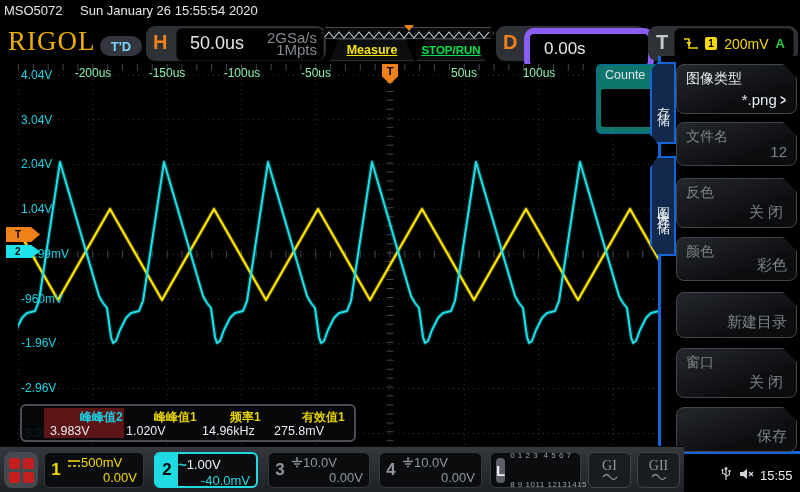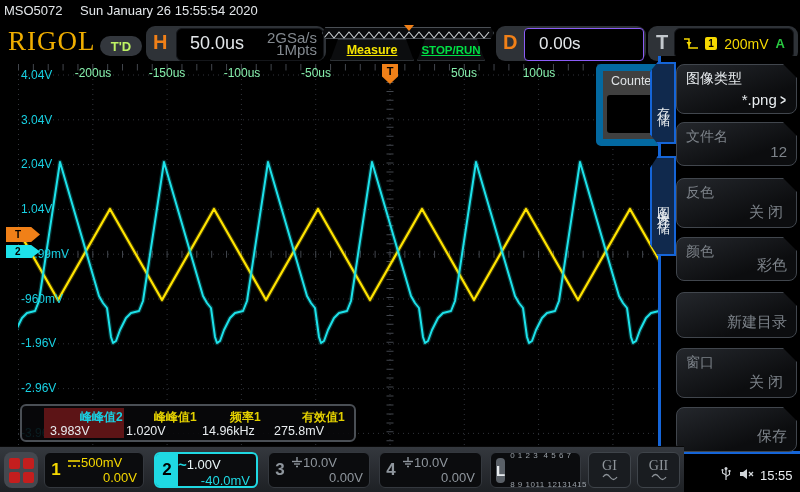--- a/index.html
+++ b/index.html
@@ -7,42 +7,42 @@
        font-family:"Liberation Sans",sans-serif;-webkit-font-smoothing:antialiased;}
   .abs{position:absolute;}
   
   .statusrow{left:0;top:0;width:800px;height:20px;color:#e3e7ea;font-size:13px;}
   .model{left:4px;top:3px;}
   .datetime{left:80px;top:3px;}
   
   .logo{left:8px;top:26px;font-family:"Liberation Serif",serif;font-weight:normal;
         font-size:27px;color:#f0ae00;letter-spacing:1px;}
   .td-badge{left:100px;top:36px;width:42px;height:20px;background:#33373d;border-radius:11px;
-            display:flex;align-items:center;justify-content:center;color:#bef264;
+            display:flex;align-items:center;justify-content:center;color:#7dd3fc;
             font-weight:bold;font-size:13px;}
   .hgroup{left:146px;top:26px;width:180px;height:35px;background:#2e3237;border-radius:9px;}
   .hletter{left:7px;top:5px;font-size:20px;font-weight:bold;color:#f08018;}
   .hbox{left:30px;top:2px;width:146px;height:31px;background:#000;border-radius:6px;
         border:1px solid #14161a;}
   .timebase{left:13px;top:4px;font-size:18px;color:#e4e8eb;}
   .srate{right:6px;top:3px;text-align:right;color:#83898f;font-size:15px;line-height:12px;}
   .zigzag-band{left:322px;top:27px;width:172px;height:12px;background:#0b0c0e;
                box-shadow:inset 0 0 0 1px #4a4f55;
                clip-path:polygon(2% 0,98% 0,100% 50%,98% 100%,2% 100%,0 50%);}
   .pos-tri{left:404px;top:25px;width:0;height:0;border-left:5px solid transparent;
            border-right:5px solid transparent;border-top:6px solid #f08018;}
   .softbtn{height:22px;background:#0c0d0f;display:flex;align-items:center;justify-content:center;
            font-weight:bold;font-size:12.5px;
            clip-path:polygon(8px 0,calc(100% - 8px) 0,100% 100%,0 100%);
            box-shadow:inset 0 0 0 1px #2c3034;text-decoration:underline;}
   .measure-btn{left:330px;top:39px;width:84px;color:#f5e400;}
   .run-btn{left:417px;top:39px;width:68px;color:#00e045;font-size:11.5px;}
   .dgroup{left:496px;top:26px;width:150px;height:35px;background:#2e3237;border-radius:9px;}
   .dletter{left:7px;top:5px;font-size:20px;font-weight:bold;color:#f08018;}
-  .dbox{left:28px;top:2px;width:118px;height:31px;background:#000;border-radius:4px;border:1px solid #8b5cf6;}
+  .dbox{left:28px;top:2px;width:118px;height:31px;background:#000;border-radius:10px;border:6px solid #8b5cf6;}
   .delay{left:14px;top:5px;font-size:17px;color:#e4e8eb;}
   .tgroup{left:648px;top:26px;width:150px;height:35px;background:#2e3237;border-radius:9px;}
   .tletter{left:8px;top:5px;font-size:20px;font-weight:bold;color:#c3c8cd;}
   .tbox{left:26px;top:2px;width:120px;height:31px;background:#000;border-radius:6px;
         border:1px solid #14161a;display:flex;align-items:center;gap:7px;padding:0 8px;box-sizing:border-box;}
   .trig-badge{width:13px;height:13px;background:#f5d800;border-radius:2px;color:#000;
               font-size:10px;font-weight:bold;display:flex;align-items:center;justify-content:center;}
   .trig-level{color:#f5d800;font-size:14px;}
   .trig-sweep{margin-left:auto;color:#28c840;font-weight:bold;font-size:13px;}
   
@@ -58,21 +58,21 @@
   .tlabel{color:#86efac;font-size:12px;top:2px;transform:translateX(-50%);}
   .trig-flag{left:382px;top:64px;width:16px;height:20px;background:#f08018;
              clip-path:polygon(0 0,100% 0,100% 62%,50% 100%,0 62%);
              color:#000;font-weight:bold;font-size:11px;text-align:center;line-height:14px;}
   .edge-marker{left:6px;width:34px;color:#000;font-weight:bold;font-size:10px;
                display:flex;align-items:center;padding-left:9px;box-sizing:border-box;
                clip-path:polygon(0 0,74% 0,100% 50%,74% 100%,0 100%);}
   .marker-t{top:227px;height:15px;background:#f08018;}
   .marker-2{top:245px;height:13px;background:#1de2ea;}
   
-  .counter{left:596px;top:64px;width:62px;height:68px;background:#404040;border:7px solid #0369a1;
+  .counter{left:596px;top:64px;width:62px;height:68px;background:#0f766e;border:1px solid #0369a1;
            border-radius:5px;overflow:hidden;}
   .counter-title{left:8px;top:3px;color:#dfe3e6;font-size:12.5px;white-space:nowrap;}
   .counter-body{left:4px;top:24px;width:70px;height:38px;background:#000;border-radius:3px;}
   
   .measurebox{left:20px;top:404px;width:332px;height:34px;background:rgba(8,8,10,.9);
               border:2px solid #4a4f55;border-radius:6px;}
   .m-sel{left:22px;top:2px;width:80px;height:30px;background:#5c1416;}
   .m-label{top:3px;font-size:12px;font-weight:bold;margin-left:28px;}
   .m-value{top:18px;font-size:12.5px;color:#e8ecef;}
   .m-cyan{color:#18d0e2;}

